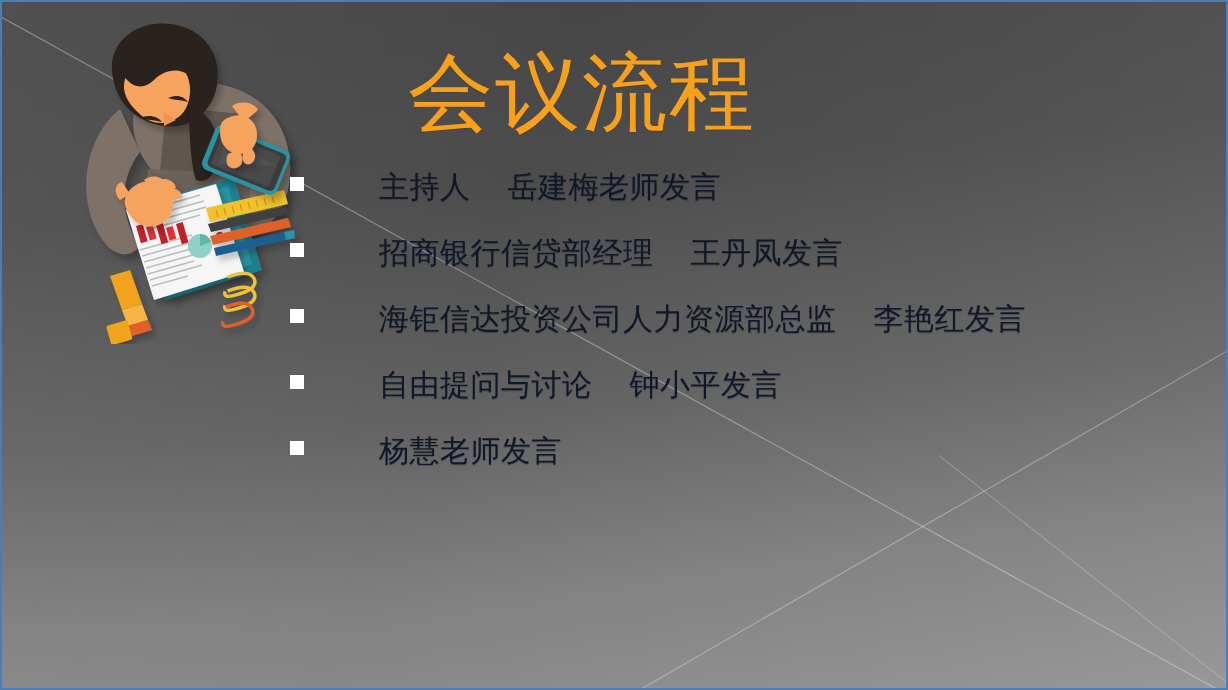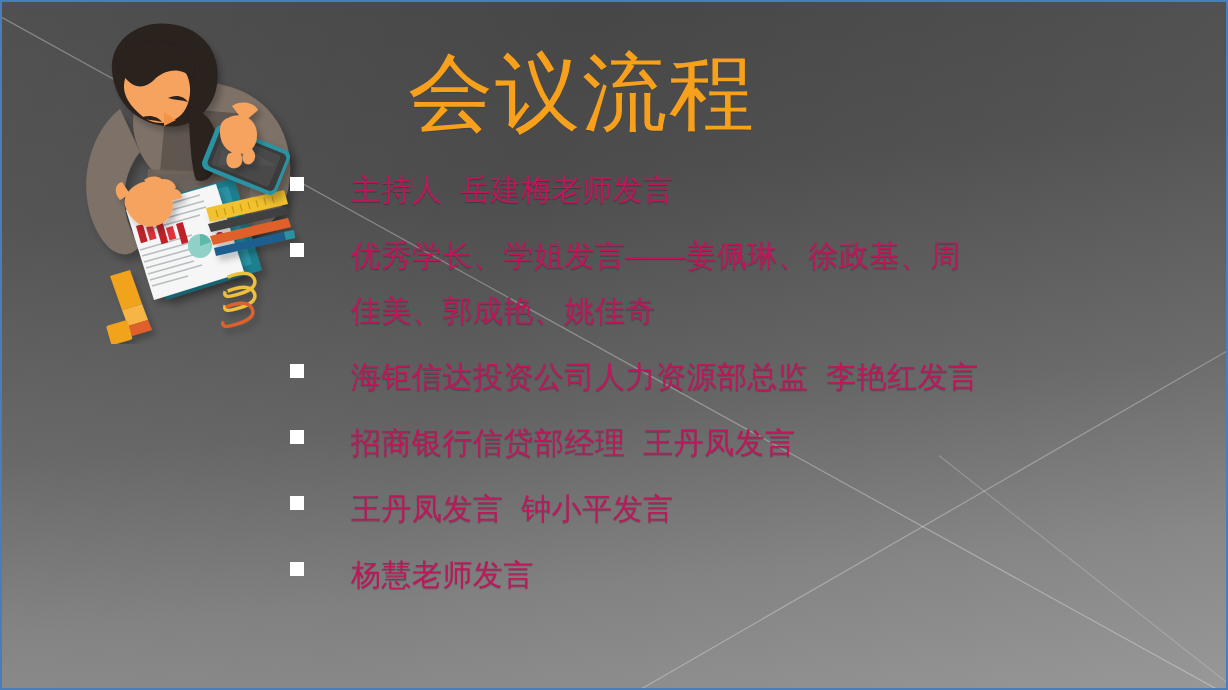--- a/index.html
+++ b/index.html
@@ -62,27 +62,28 @@
   .bullet-mark {
     flex: 0 0 auto;
     width: 14px;
     height: 14px;
     background: #ffffff;
     margin-top: 15px;
     margin-right: 47px;
   }
   .bullet-text {
     flex: 1 1 auto;
-    color: #be185d;
+    color: #0f172a;
     font-size: 30px;
     line-height: 55px;
     letter-spacing: 0.5px;
-    font-family: Liberation Sans, sans-serif;
+    font-family: Liberation Mono, monospace;
     text-shadow: 0 1px 1px rgba(0,0,0,0.25);
     white-space: pre-wrap;
+    margin-left: 28px;
   }
   
   .illus {
     position: absolute;
     left: 46px;
     top: 12px;
     width: 285px;
     height: 330px;
   }
 </style>
@@ -241,34 +242,29 @@
 
   <div class="title">会议流程</div>
 
   <div class="list">
     <div class="bullet-row">
       <span class="bullet-mark"></span>
       <span class="bullet-text">主持人  岳建梅老师发言</span>
     </div>
     <div class="bullet-row">
       <span class="bullet-mark"></span>
-      <span class="bullet-text">优秀学长、学姐发言——姜佩琳、徐政基、周
-佳美、郭成艳、姚佳奇</span>
+      <span class="bullet-text">招商银行信贷部经理  王丹凤发言</span>
     </div>
     <div class="bullet-row">
       <span class="bullet-mark"></span>
       <span class="bullet-text">海钜信达投资公司人力资源部总监  李艳红发言</span>
     </div>
     <div class="bullet-row">
       <span class="bullet-mark"></span>
-      <span class="bullet-text">招商银行信贷部经理  王丹凤发言</span>
-    </div>
-    <div class="bullet-row">
-      <span class="bullet-mark"></span>
-      <span class="bullet-text">王丹凤发言  钟小平发言</span>
+      <span class="bullet-text">自由提问与讨论  钟小平发言</span>
     </div>
     <div class="bullet-row">
       <span class="bullet-mark"></span>
       <span class="bullet-text">杨慧老师发言</span>
     </div>
   </div>
 
 </div>
 
 </body></html>

